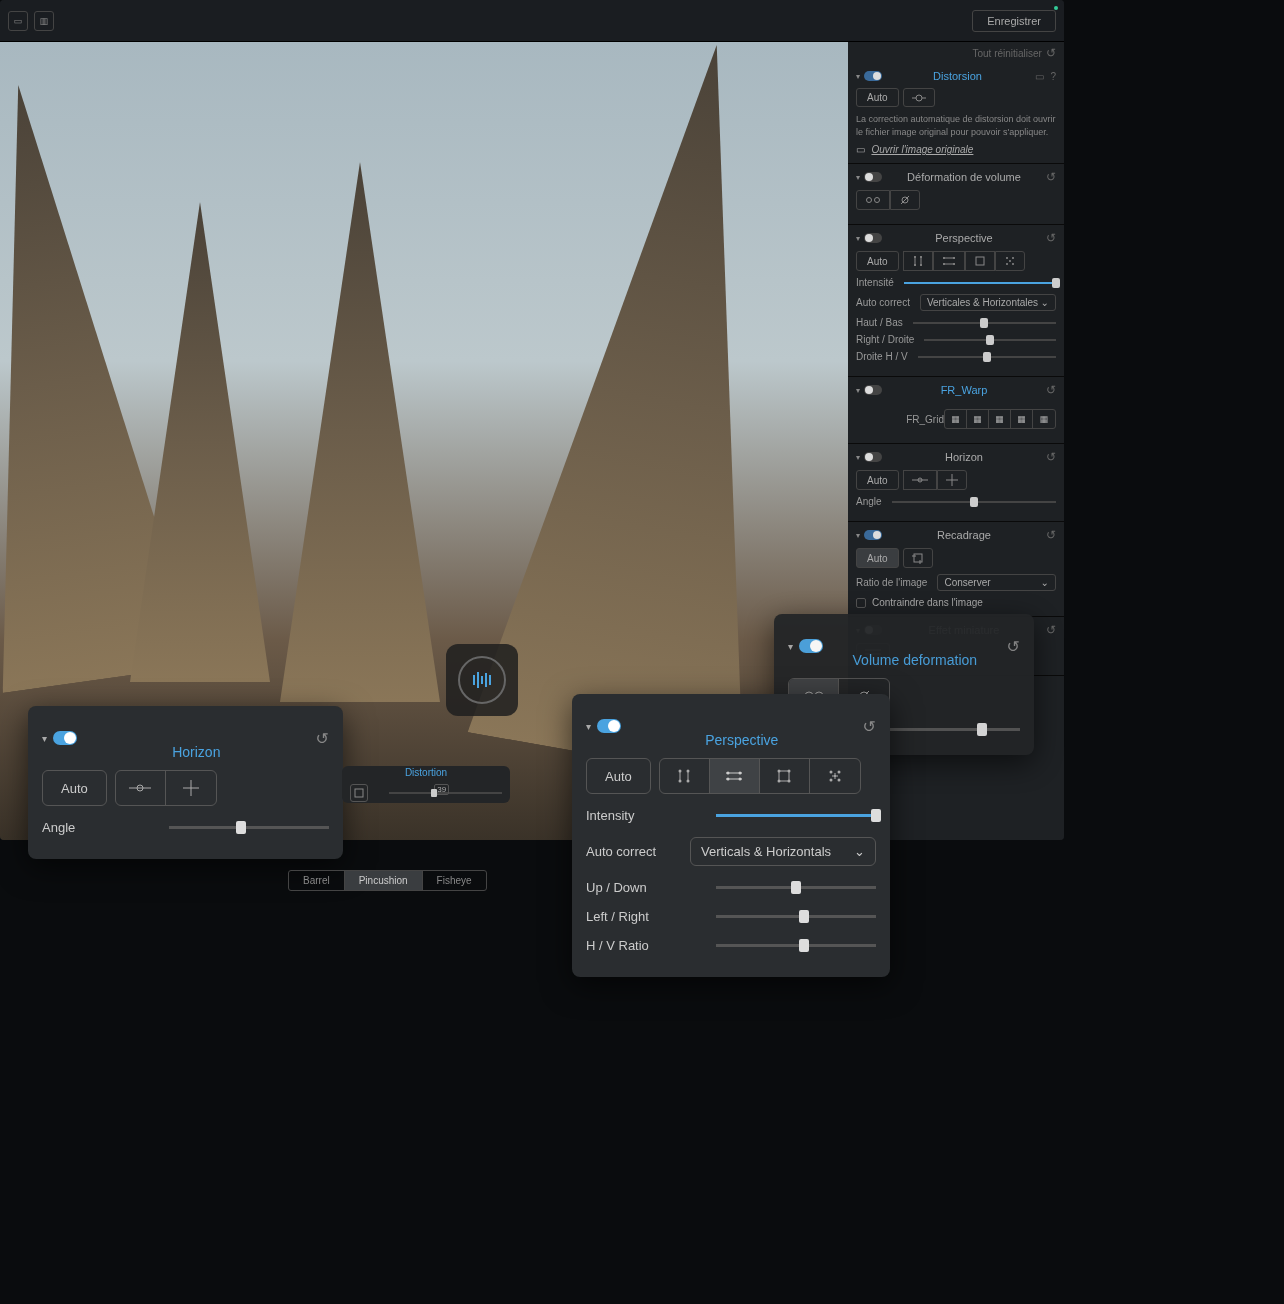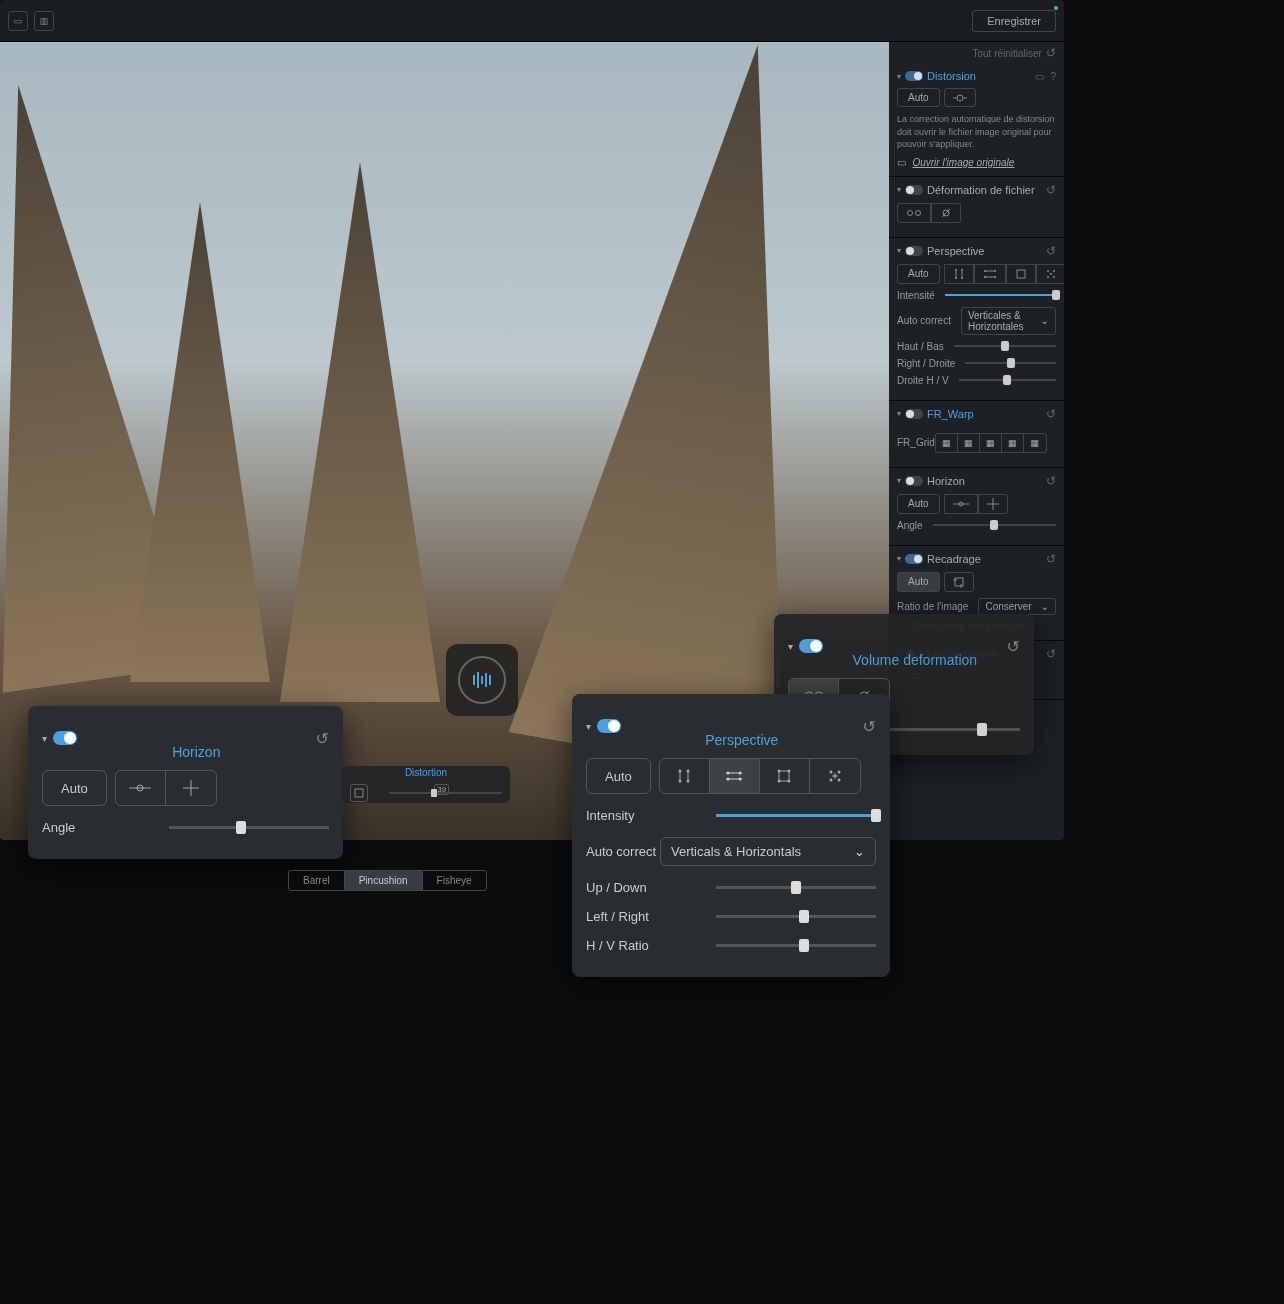--- a/index.html
+++ b/index.html
@@ -18,48 +18,48 @@
   .temple { position: absolute; background: linear-gradient(180deg, #4a4238 0%, #6b5d4a 50%, #8a7658 100%); }
   .t1 { left: -40px; top: 40px; width: 200px; height: 600px; clip-path: polygon(50% 0, 100% 100%, 0 100%); transform: rotate(-8deg); }
   .t2 { left: 130px; top: 160px; width: 140px; height: 480px; clip-path: polygon(50% 0, 100% 100%, 0 100%); }
   .t3 { left: 280px; top: 120px; width: 160px; height: 540px; clip-path: polygon(50% 0, 100% 100%, 0 100%); }
   .t4 { right: 40px; top: 0; width: 280px; height: 720px; clip-path: polygon(45% 0, 100% 100%, 0 100%); transform: rotate(10deg); }
   
   .circle-btn { position: absolute; left: 446px; top: 644px; width: 72px; height: 72px; border-radius: 12px; background: rgba(30,30,30,0.85); display: flex; align-items: center; justify-content: center; }
   .circle-inner { width: 48px; height: 48px; border-radius: 50%; border: 2px solid #666; display: flex; align-items: center; justify-content: center; gap: 2px; }
   .eq-bar { width: 2px; background: #4aa3e0; }
   
-  .side-panel { width: 175px; background: #1e2124; overflow-y: auto; }
+  .side-panel { width: 216px; background: #1e2124; overflow-y: auto; }
   .reset-row { padding: 4px 8px; text-align: right; color: #666; font-size: 10px; display:flex; justify-content:flex-end; align-items:center; gap:4px; }
   
   .section { border-bottom: 1px solid #0a0a0a; padding: 4px 8px 8px; }
   .sec-head { display: flex; align-items: center; gap: 4px; padding: 2px 0 6px; }
   .chev { font-size: 8px; color: #888; cursor: pointer; }
   .toggle { width: 18px; height: 10px; border-radius: 5px; background: #3a6a9a; position: relative; cursor: pointer; }
   .toggle.off { background: #444; }
   .toggle::after { content: ''; position: absolute; right: 1px; top: 1px; width: 8px; height: 8px; border-radius: 50%; background: #ddd; }
   .toggle.off::after { left: 1px; right: auto; }
-  .sec-title { flex: 1; color: #4aa3e0; font-size: 11px; }
+  .sec-title { flex: 1; text-align: center; color: #4aa3e0; font-size: 11px; }
   .sec-title.muted { color: #aaa; }
   .reset-ico { color: #666; font-size: 12px; cursor: pointer; }
   .clip-ico, .help-ico { font-size:10px; color:#666; margin-left:2px; cursor:pointer;}
   
   .btn-row { display: flex; gap: 0; margin-bottom: 6px; }
   .pill { padding: 3px 10px; border: 1px solid #444; font-size: 10px; cursor: pointer; display: flex; align-items: center; justify-content: center; color:#aaa; }
   .pill:first-child { border-radius: 3px 0 0 3px; }
   .pill:last-child { border-radius: 0 3px 3px 0; }
   .pill.solo { border-radius: 3px; margin-right: 4px; }
   .pill.active { background: #3a3d40; }
   .pill.icon-only { padding: 3px 8px; }
   
   .note-text { font-size: 9px; color: #888; line-height: 1.4; margin: 6px 0; }
   .open-link { display: flex; align-items: center; gap: 6px; font-size: 10px; }
   .open-link span:last-child { text-decoration: underline; font-style: italic; cursor: pointer; }
   
-  .param-row { display: flex; align-items: center; justify-content: flex-start; margin: 6px 0; font-size: 10px; }
+  .param-row { display: flex; align-items: center; justify-content: flex-end; margin: 6px 0; font-size: 10px; }
   .param-label { color: #999; }
   .slider { flex: 1; margin-left: 10px; height: 2px; background: #444; position: relative; cursor: pointer; }
   .slider .fill { position: absolute; left: 0; top: 0; height: 100%; background: #4aa3e0; }
   .slider .thumb { position: absolute; top: -4px; width: 8px; height: 10px; background: #ccc; border-radius: 2px; transform: translateX(-50%); }
   
   .dropdown { flex: 1; margin-left: 10px; border: 1px solid #444; border-radius: 3px; padding: 2px 6px; font-size: 10px; display: flex; justify-content: space-between; align-items: center; cursor: pointer; color:#aaa;}
   
   .grid-btns { display: flex; border: 1px solid #444; border-radius: 3px; overflow: hidden; }
   .grid-btns div { width: 22px; height: 18px; border-right: 1px solid #444; display: flex; align-items: center; justify-content: center; font-size: 9px; cursor: pointer; }
   .grid-btns div:last-child { border-right: none; }
@@ -80,21 +80,21 @@
   .big-pill { padding: 8px 18px; border:1px solid #555; border-radius:6px; font-size:13px; cursor:pointer; color:#ccc; display:flex; align-items:center; justify-content:center;}
   .big-seg { display:flex; border:1px solid #555; border-radius:6px; overflow:hidden; }
   .big-seg div { width:50px; height:34px; border-right:1px solid #555; display:flex; align-items:center; justify-content:center; cursor:pointer;}
   .big-seg div:last-child{border-right:none;}
   .big-seg div.active { background:#3f4245;}
   
   .big-param { display:flex; align-items:center; justify-content:space-between; margin:14px 0; font-size:13px; color:#ccc;}
   .big-slider { width:160px; height:3px; background:#555; position:relative; cursor:pointer;}
   .big-slider .fill{position:absolute;left:0;top:0;height:100%;background:#4aa3e0;}
   .big-slider .thumb{position:absolute;top:-5px;width:10px;height:13px;background:#ddd;border-radius:2px;transform:translateX(-50%);}
-  .big-dropdown{width:216px;border:1px solid #555;border-radius:6px;padding:6px 10px;font-size:13px;display:flex;justify-content:space-between;align-items:center;cursor:pointer;color:#ccc;}
+  .big-dropdown{width:186px;border:1px solid #555;border-radius:6px;padding:6px 10px;font-size:13px;display:flex;justify-content:space-between;align-items:center;cursor:pointer;color:#ccc;}
   
   .horizon-panel { left: 28px; top: 706px; width: 315px; }
   .perspective-panel { left: 572px; top: 694px; width: 318px; }
   .volume-panel { left: 774px; top: 614px; width: 260px; background:#232527; opacity:0.95;}
   .distortion-small { position:absolute; left:342px; top:766px; width:168px; background:#232527; border-radius:6px; padding:1px 8px;}
   
   .tab-strip { position:absolute; left:288px; top:870px; display:flex; border:1px solid #444; border-radius:3px; overflow:hidden; font-size:10px;}
   .tab-strip div{padding:4px 14px; border-right:1px solid #444; cursor:pointer; color:#888;}
   .tab-strip div:last-child{border-right:none;}
   .tab-strip div.active{background:#3a3d40;color:#ccc;}
@@ -150,21 +150,21 @@
         <div class="open-link">
           <span>▭</span>
           <span>Ouvrir l'image originale</span>
         </div>
       </div>
 
       <div class="section">
         <div class="sec-head">
           <span class="chev">▾</span>
           <div class="toggle off"></div>
-          <div class="sec-title muted">Déformation de fichier</div>
+          <div class="sec-title muted">Déformation de volume</div>
           <span class="reset-ico">↺</span>
         </div>
         <div class="btn-row">
           <div class="pill icon-only">
             <svg width="16" height="10">
                 <circle cx="4" cy="5" r="2.5" stroke="#888" fill="none"></circle>
                 <circle cx="12" cy="5" r="2.5" stroke="#888" fill="none"></circle>
               </svg>
           </div>
           <div class="pill icon-only">

